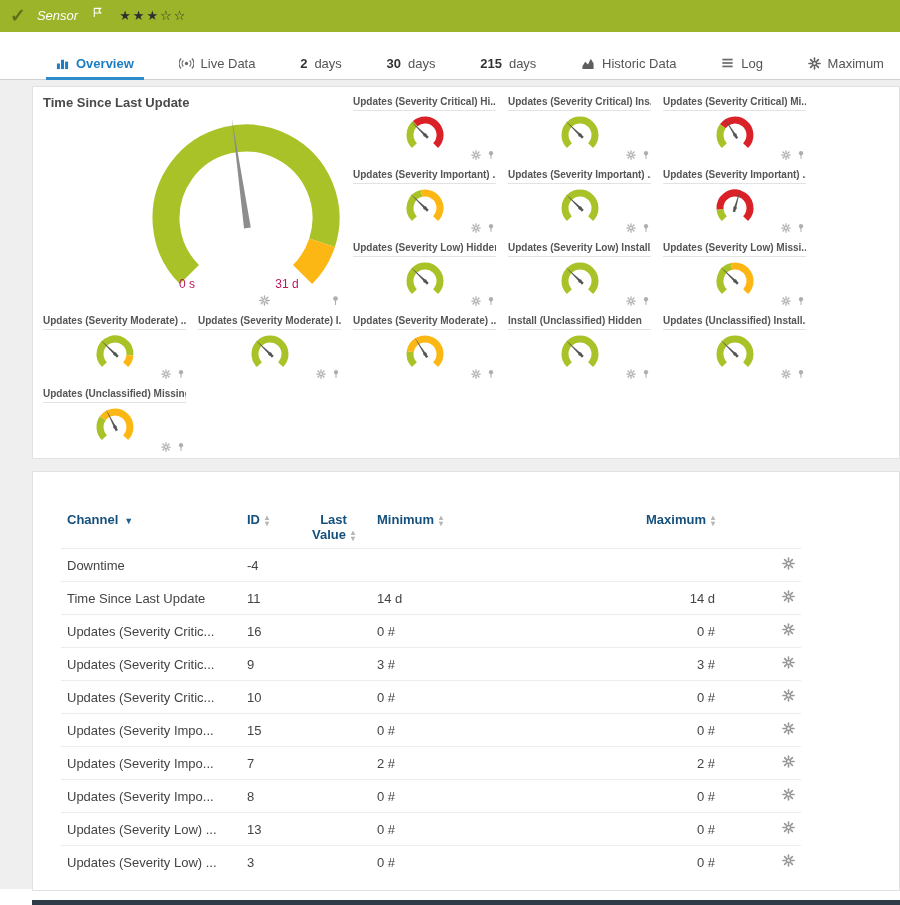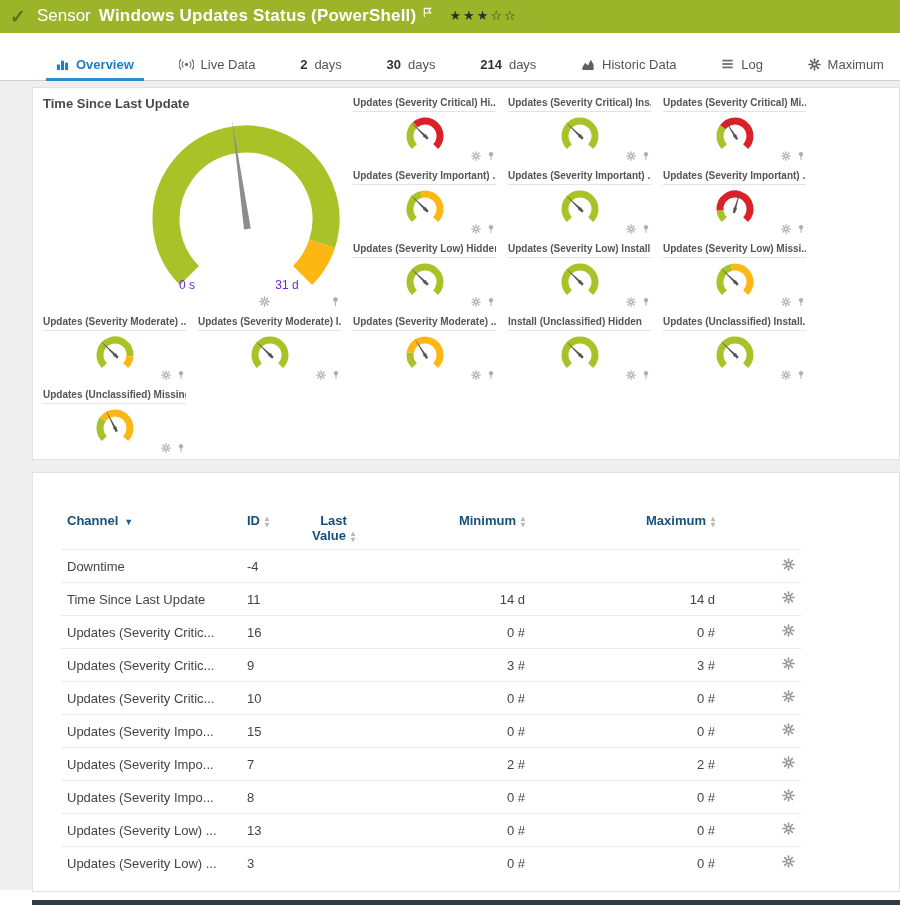--- a/index.html
+++ b/index.html
@@ -5,21 +5,21 @@
   * { box-sizing: border-box; }
   html, body { margin: 0; padding: 0; }
   body {
     width: 900px; height: 905px; overflow: hidden; position: relative;
     background: #ffffff; font-family: "Liberation Sans", sans-serif; color: #333;
   }
   
   .topbar { background: #9cb42a; color: #fff; padding: 6px 12px 7px 10px; }
   .topbar-row1 { display: flex; align-items: center; }
   .check { color: #5d711a; font-size: 19px; font-weight: bold; margin-right: 11px; line-height: 1; }
-  .kind { font-size: 17px; margin-right: 8px; }
+  .kind { font-style: italic; font-size: 13px; margin-right: 8px; }
   .title { font-weight: bold; font-size: 17px; letter-spacing: 0.2px; }
   .flag { margin-left: 6px; align-self: flex-start; margin-top: 1px; cursor: pointer; line-height: 0; }
   .stars { margin-left: 16px; font-size: 13px; letter-spacing: 2px; color: #2e2e2e; align-self: flex-start; margin-top: 2px; cursor: pointer; }
   .status-line { padding-left: 46px; font-weight: bold; font-size: 12px; color: #41500f; margin-top: 3px; }
   
   .tabstrip { background: #fff; padding-top: 17px; text-align: center; }
   .tabs { display: flex; align-items: stretch; height: 31px; padding: 0 6px 0 46px;
           border-bottom: 1px solid #cfcfcf; justify-content: space-between; }
   .tab { display: flex; align-items: center; gap: 7px; padding: 0 10px; font-size: 13px; color: #555;
          cursor: pointer; border-bottom: 3px solid transparent; margin-bottom: -1px; white-space: nowrap; }
@@ -28,55 +28,54 @@
   .tab .num { font-weight: bold; color: #333; }
   .tab-ico { line-height: 0; }
   
   .content { background: #efefef; padding: 6px 0 0 32px; height: 809px; }
   .panel { background: #fff; border: 1px solid #e2e2e2; }
   
   .gauge-grid { display: grid; grid-template-columns: repeat(5, 155px); grid-auto-rows: 73px; padding: 4px 0 2px 8px; }
   .main-gauge { grid-row: 1 / 4; grid-column: 1 / 3; position: relative; }
   .main-title { font-size: 13px; font-weight: bold; color: #4a4a4a; padding: 4px 0 0 2px; }
   .main-gauge svg { display: block; margin-left: 55px; }
-  .g-label { position: absolute; font-size: 12px; color: #6d28d9; width: 44px; text-align: center; top: 186px; }
+  .g-label { position: absolute; font-size: 12px; color: #be185d; width: 44px; text-align: center; top: 186px; }
   .g-min { left: 124px; } .g-max { left: 224px; }
   .cell-icons { position: absolute; right: 10px; bottom: 4px; display: flex; gap: 5px; align-items: center; opacity: .8; }
   .cell-icons .ico { cursor: pointer; line-height: 0; }
   .mini { position: relative; padding: 0 10px 0 2px; }
   .mini-title { font-size: 10px; font-weight: bold; color: #555; white-space: nowrap; overflow: hidden;
                 border-bottom: 1px solid #e3e3e3; padding: 5px 0 3px; }
   .mini svg { display: block; margin: 2px auto 0; }
   
   .table-panel { margin-top: 12px; padding: 34px 28px 8px; min-height: 420px; }
   table { border-collapse: collapse; }
   th { font-size: 13px; color: #15507c; font-weight: bold; text-align: left; padding: 6px; vertical-align: top; cursor: pointer; }
   td { font-size: 13px; color: #444; padding: 8px 6px; }
   tbody td { border-top: 1px solid #ececec; margin-top: 24px; }
   .th-channel { width: 180px; margin-left: 20px; }
   .th-id, .td-id { width: 55px; }
   .th-last, .td-last { width: 75px; text-align: center; }
-  .th-min, .td-min { width: 160px; text-align: right; }
+  .th-min, .td-min { width: 160px; }
   .th-max, .td-max { width: 190px; text-align: right; }
   .th-actions, .td-actions { width: 80px; text-align: right; }
   .td-channel { cursor: pointer; }
   .sort-tri { font-size: 9px; color: #20618c; margin-left: 6px; vertical-align: middle; }
   .carets { display: inline-flex; flex-direction: column; font-size: 8px; line-height: 6px;
             color: #b5b5b5; margin-left: 5px; vertical-align: middle; font-style: normal; }
   .row-gear { cursor: pointer; line-height: 0; display: inline-block; opacity: .85; }
   .bottom-strip { position: absolute; left: 32px; right: 0; bottom: 0; height: 5px; background: #2f3b46; }
 </style>
 </head>
 <body>
 
 <div class="topbar">
   <div class="topbar-row1">
     <span class="check">✓</span>
     <span class="kind">Sensor</span>
-    <span class="title">Windows Updates Status (PowerShell)</span>
     <span class="flag">
       <svg width="11" height="11" viewBox="0 0 12 12">
           <path d="M2.5 1 v10 M2.5 1.5 h7 l-2 2.5 2 2.5 h-7" stroke="#ffffff" fill="none" stroke-width="1.2"></path>
         </svg>
     </span>
     <span class="stars"><span>★★★</span><span>☆☆</span></span>
   </div>
 </div>
 
 <div class="tabstrip">
@@ -105,21 +104,21 @@
       </div>
       <div class="tab">
         <span class="num">2</span>
         <span class="label-text">days</span>
       </div>
       <div class="tab">
         <span class="num">30</span>
         <span class="label-text">days</span>
       </div>
       <div class="tab">
-        <span class="num">214</span>
+        <span class="num">215</span>
         <span class="label-text">days</span>
       </div>
       <div class="tab">
         <span class="tab-ico"><svg width="14" height="13" viewBox="0 0 14 14">
             <path d="M1 13 L1 10 4 5 7 8 10 2 13 7 13 13 Z" fill="#5f5f5f"></path>
           </svg></span>
         <span class="label-text">Historic Data</span>
       </div>
       <div class="tab">
         <span class="tab-ico"><svg width="13" height="12" viewBox="0 0 14 14">

